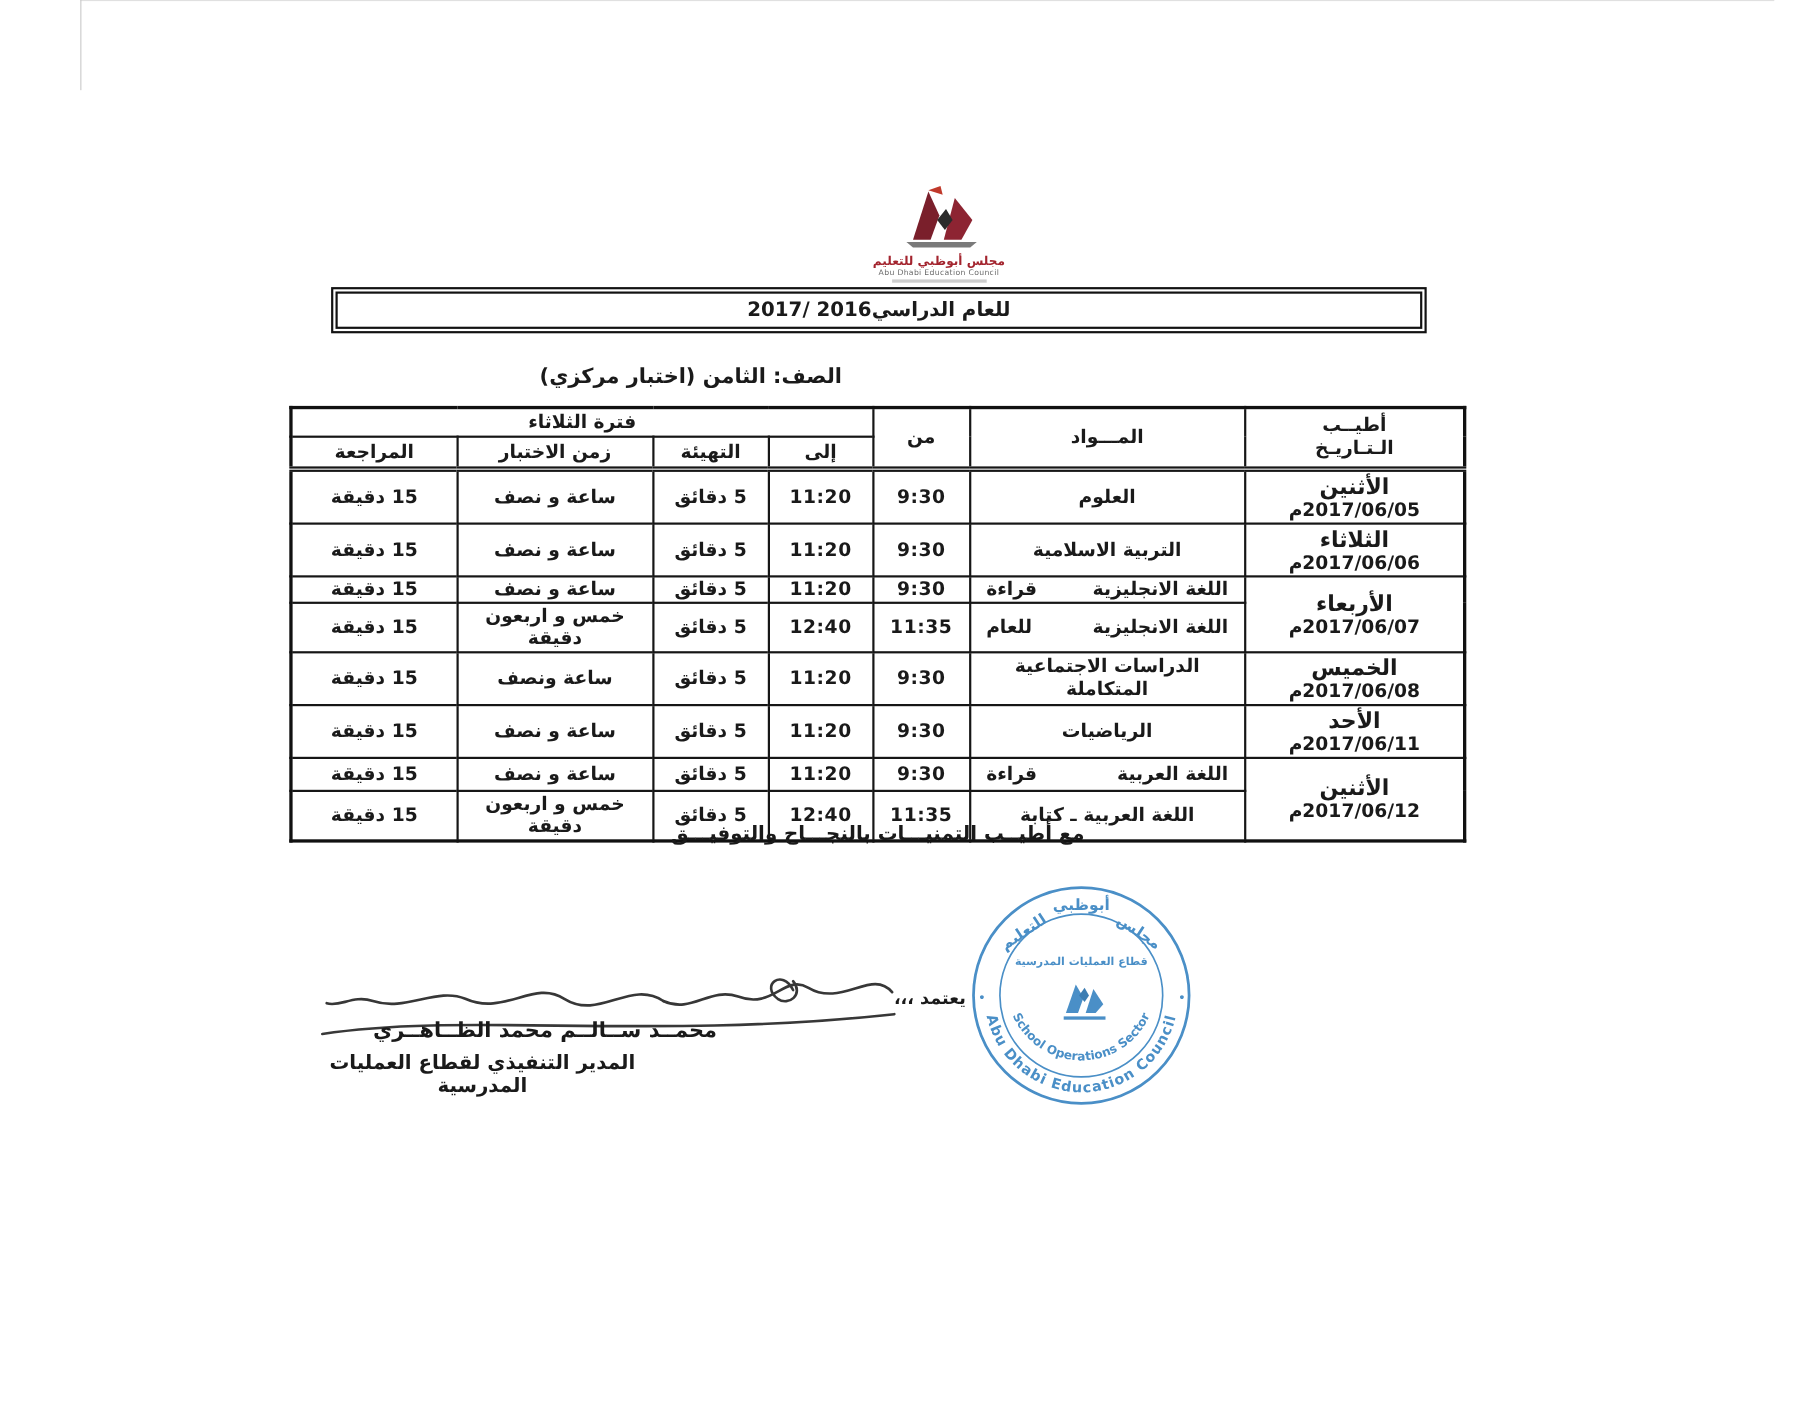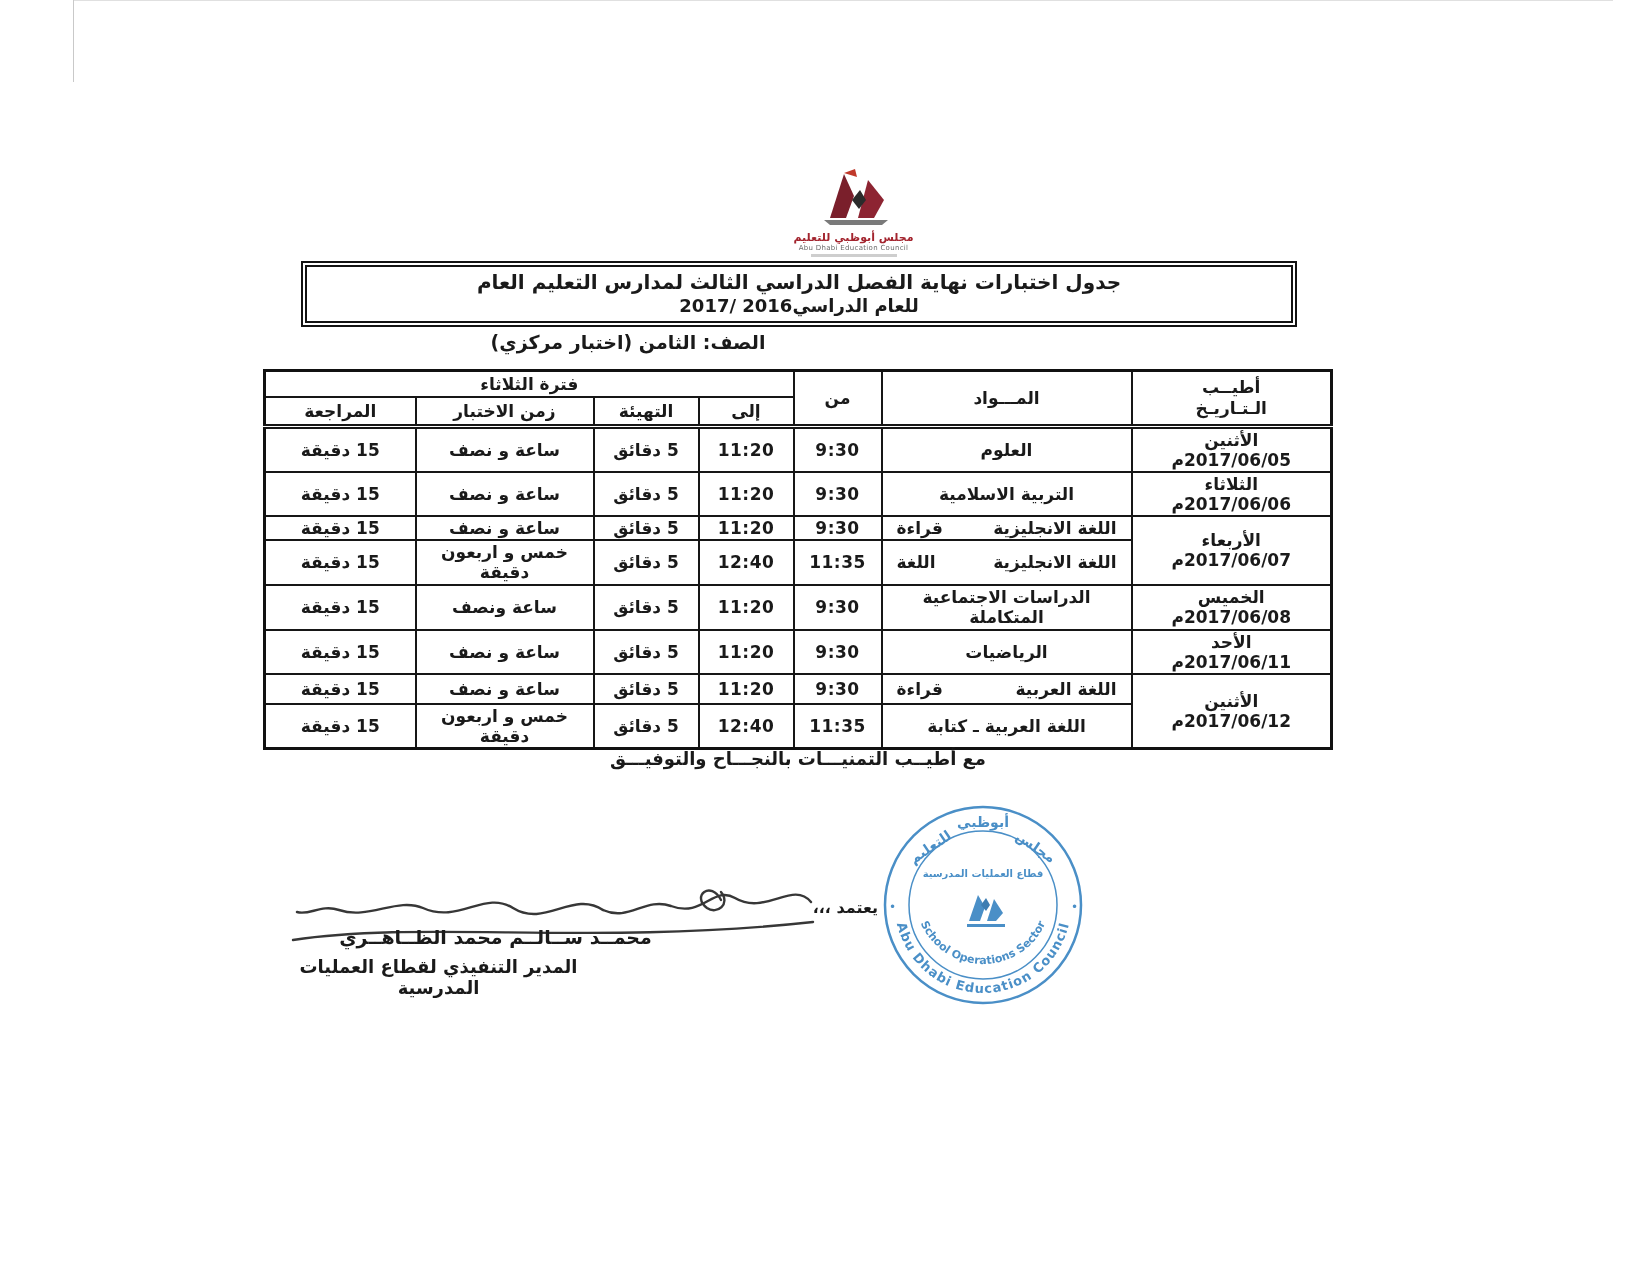--- a/index.html
+++ b/index.html
@@ -26,21 +26,21 @@
             font-size:19px;font-weight:bold;direction:rtl;}
 
   
   .sched{position:absolute;left:245px;top:369px;width:1067px;border-collapse:collapse;
          table-layout:fixed;direction:rtl;border:3px solid #111111;}
   .sched th,.sched td{border:2px solid #161616;font-weight:bold;text-align:center;
          vertical-align:middle;padding:1px 4px;font-size:17px;overflow:hidden;}
   .sched th.dbl,.sched td.dbl{border-bottom:5px double #161616;}
   .day-h div{line-height:1.25;}
   .daycell{border-right:3px solid #111111;}
-  .dayname{font-size:17px;}
+  .dayname{font-size:20px;}
   .daydate{font-size:17px;}
   .num{font-size:18px;letter-spacing:.5px;}
   .split{display:flex;justify-content:space-between;padding:0 10px;}
   .two-line{line-height:1.2;border-radius:17px;}
 
   .wishes{position:absolute;left:450px;top:748px;width:660px;text-align:center;
           font-size:18px;font-weight:bold;direction:rtl;}
 
   
   .stamp{position:absolute;left:845px;top:785px;}
@@ -68,21 +68,20 @@
       <path d="M36,5 l11,-4 2,8 Z" fill="#c0392b"></path>
       <path d="M16,52 L80,52 L74,57 L22,57 Z" fill="#7a7a7a"></path>
     </svg>
     <div class="cap-ar">مجلس أبوظبي للتعليم</div>
     <div class="cap-en">Abu Dhabi Education Council</div>
     <div class="blurline"></div>
   </div>
 
   <div class="titlebox">
     <div class="titlebox-inner">
-      <div class="title-l1">جدول اختبارات نهاية الفصل الدراسي الثالث لمدارس التعليم العام</div>
       <div class="title-l2">للعام الدراسي2016 /2017</div>
     </div>
   </div>
 
   <div class="subtitle">الصف: الثامن (اختبار مركزي)</div>
 
   <table class="sched">
     <colgroup>
       <col style="width:200px">
         <col style="width:250px">
@@ -148,21 +147,21 @@
         <td class="num">9:30</td>
         <td class="num">11:20</td>
         <td>5 دقائق</td>
         <td>ساعة و نصف</td>
         <td>15 دقيقة</td>
       </tr>
       <tr style="height:44px">
         <td>
           <div class="split">
             <span>اللغة الانجليزية</span>
-            <span>اللغة</span>
+            <span>للعام</span>
           </div>
         </td>
         <td class="num">11:35</td>
         <td class="num">12:40</td>
         <td>5 دقائق</td>
         <td class="two-line">خمس و اربعون دقيقة</td>
         <td>15 دقيقة</td>
       </tr>
       <tr style="height:40px">
         <td class="daycell">

